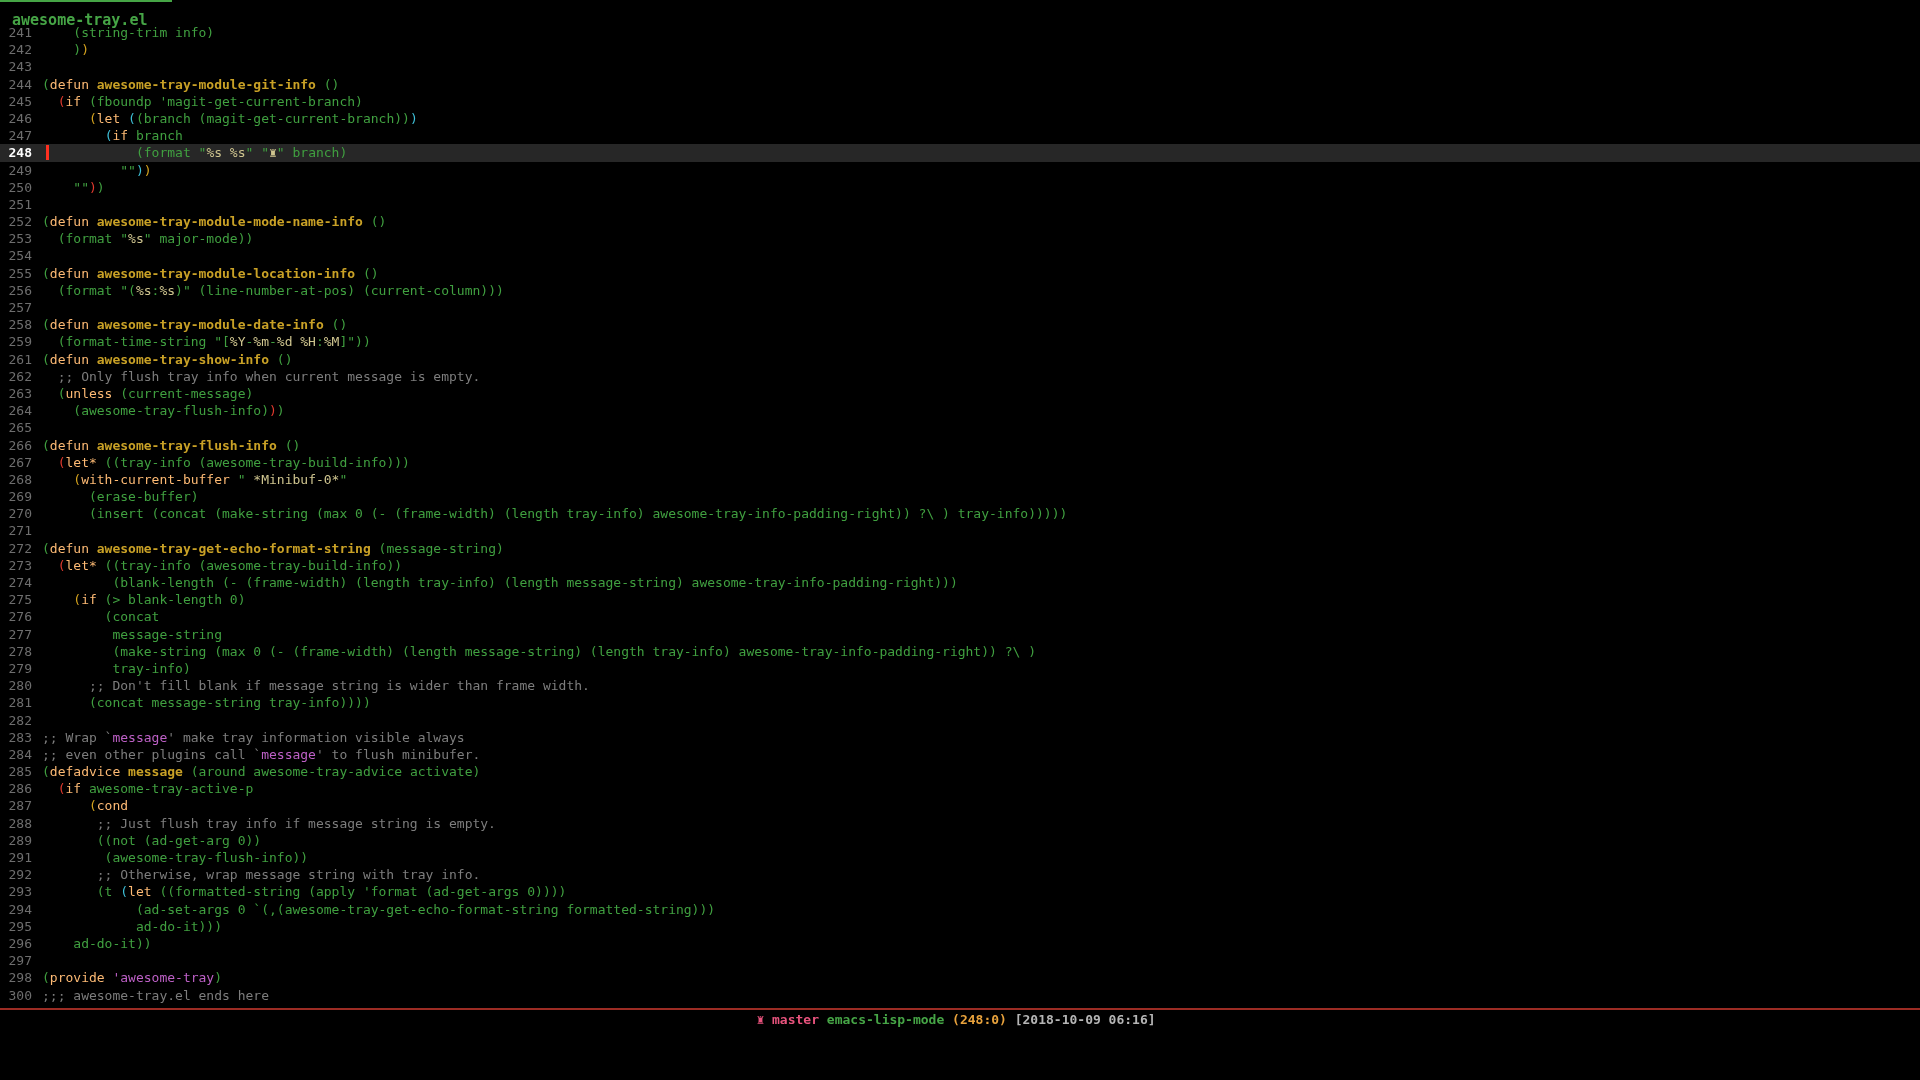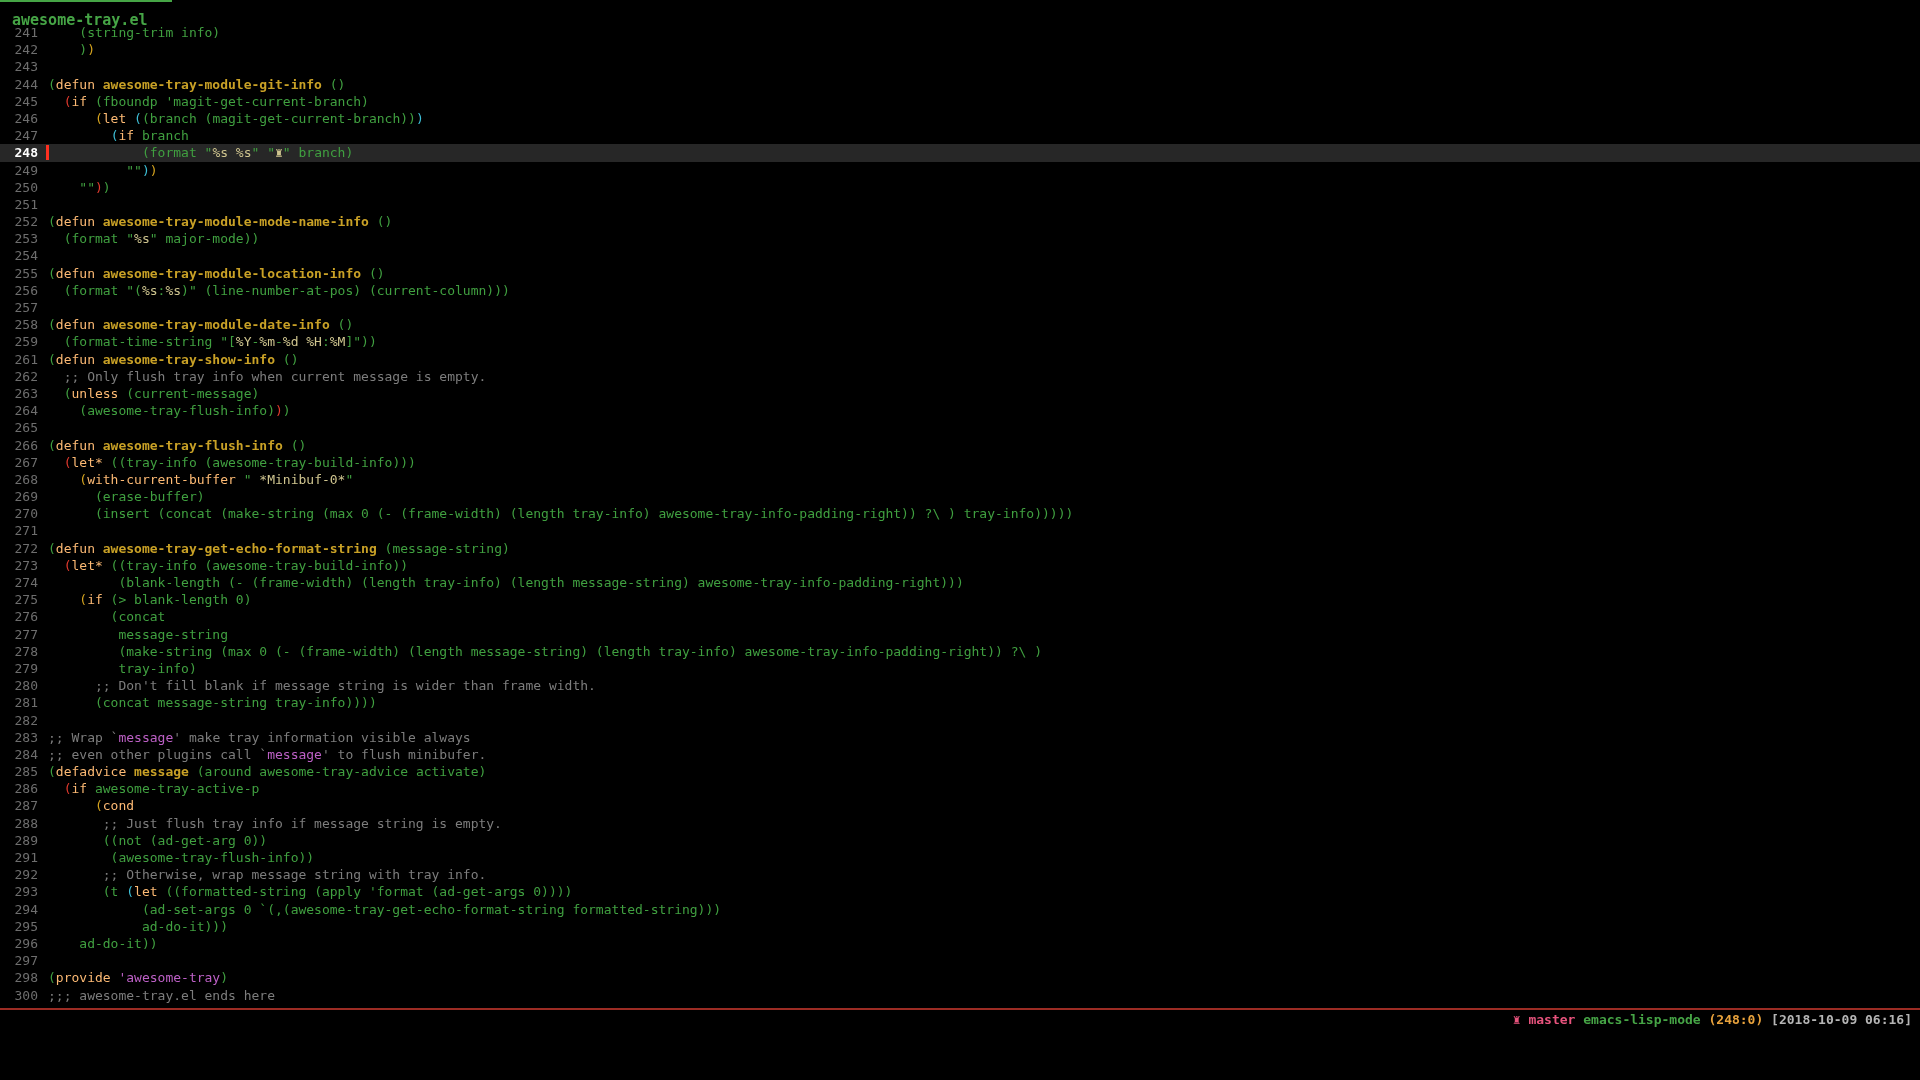--- a/index.html
+++ b/index.html
@@ -3,36 +3,36 @@
 <meta charset="utf-8">
 <style>
   html,body{margin:0;padding:0;background:#000;width:1920px;height:1080px;overflow:hidden;}
   body{font-family:"DejaVu Sans Mono","Liberation Mono",monospace;font-size:13px;color:#40a040;}
   .header{height:24px;position:relative;padding-left:12px;box-sizing:border-box;}
   .header .tab-overline{position:absolute;left:0;top:0;width:172px;height:2px;background:#46a546;}
   .header .title{display:inline-block;margin-top:11px;color:#46a546;font-weight:bold;font-size:15px;line-height:18px;}
   .code-area{position:relative;}
   .code-line{height:17.2px;line-height:17.2px;white-space:pre;position:relative;}
   .code-line.current{background:#272727;}
-  .gutter{display:inline-block;width:32px;text-align:right;color:#6e6e6e;margin-right:10px;user-select:none;padding-left:6px;}
+  .gutter{display:inline-block;width:32px;text-align:right;color:#6e6e6e;margin-right:10px;user-select:none;}
   .gutter.cur{color:#ffffff;font-weight:bold;}
   .cursor-bar{position:absolute;left:46px;top:1px;width:3px;height:15px;background:#ff3020;}
   .code{white-space:pre;}
   
   .tok-g{color:#40a040;}                 
   .tok-b{color:#fdba74;}                 
   .tok-f{color:#c9a126;font-weight:bold;}
   .tok-k{color:#cfc58f;}                 
   .tok-c{color:#7d7d7d;}                 
   .tok-m{color:#bd60c6;}                 
   .tok-r{color:#e33a2e;}                 
   .tok-y{color:#d6a41e;}                 
   .tok-cy{color:#3ec0d8;}                
   .mode-rule{height:2px;background:#9c2c24;margin-top:4px;}
-  .statusbar{height:20px;line-height:20px;text-align:right;padding-right:8px;white-space:pre;}
+  .statusbar{height:20px;line-height:20px;text-align:center;padding-right:8px;white-space:pre;}
   .st-git{color:#e8537d;font-weight:bold;}
   .st-mode{color:#46a546;font-weight:bold;}
   .st-pos{color:#e8a23c;font-weight:bold;}
   .st-date{color:#b5b5b5;font-weight:bold;}
 </style>
 </head>
 <body>
 
 <div class="header">
   <div class="tab-overline"></div>

